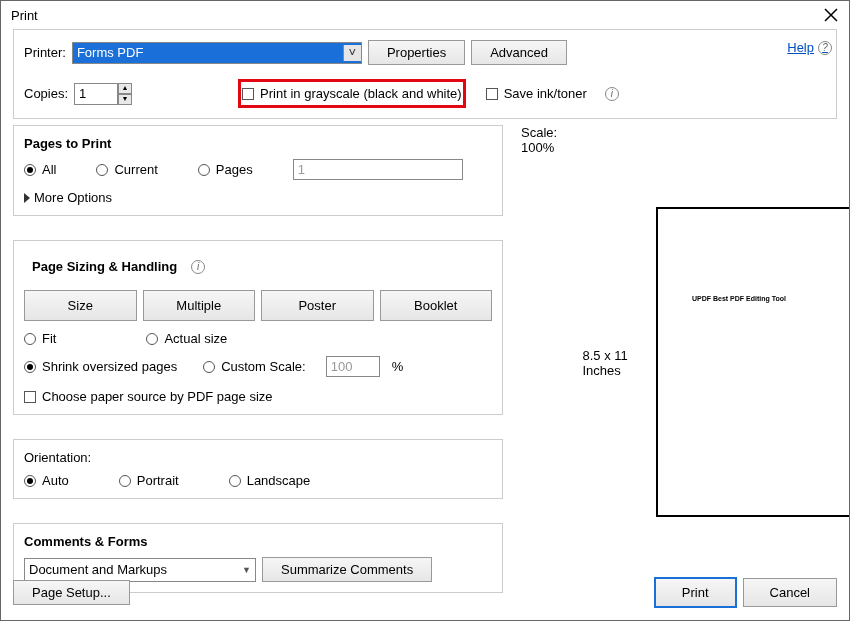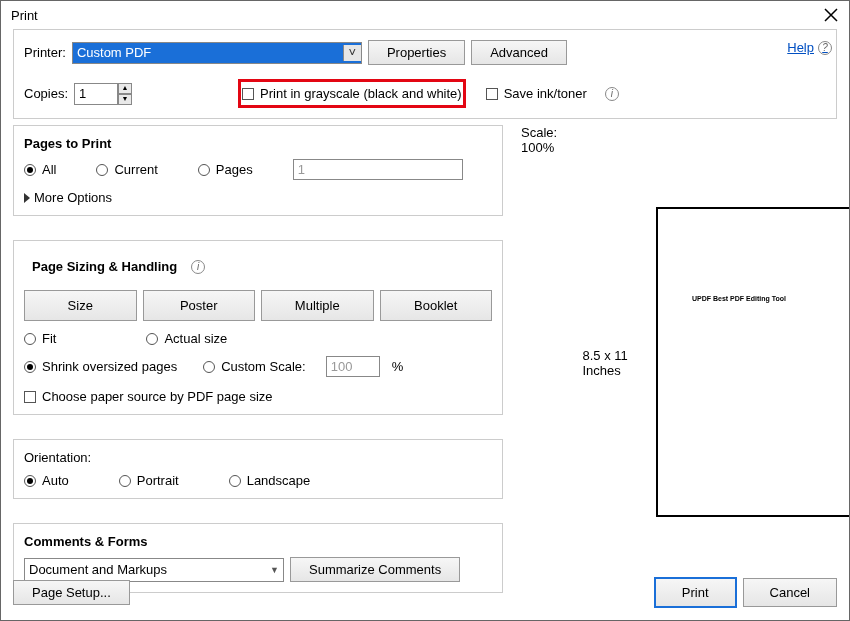--- a/index.html
+++ b/index.html
@@ -35,21 +35,21 @@
   .txtbox{border:1px solid #888;background:#fff;padding:2px 4px;color:#999;}
   .rightcol{flex:1;display:flex;flex-direction:row;align-items:center;}
   .preview{width:240px;height:310px;border:2px solid #000;background:#fff;position:relative;margin-top:6px;}
   .preview-text{position:absolute;top:86px;left:34px;font-size:7px;font-weight:600;}
   .slider-row{display:flex;align-items:center;gap:10px;margin-top:14px;width:310px;}
   .navbtn{width:28px;height:26px;border:1px solid #aaa;background:#eee;display:flex;align-items:center;justify-content:center;cursor:pointer;}
   .slider-track{flex:1;height:2px;background:#ddd;position:relative;}
   .slider-thumb{position:absolute;left:0;top:-7px;width:10px;height:16px;background:#d6d6d6;border:1px solid #aaa;border-radius:3px;}
   .bottombar{position:absolute;bottom:12px;left:12px;right:12px;display:flex;justify-content:space-between;align-items:center;}
   .btn.primary{border:2px solid #1a6fd8;}
-  .select{border:1px solid #888;background:#fff;width:260px;height:24px;display:flex;align-items:center;justify-content:space-between;padding:0 4px;}
+  .select{border:1px solid #888;background:#fff;width:232px;height:24px;display:flex;align-items:center;justify-content:space-between;padding:0 4px;}
   .select .arr{font-size:9px;color:#555;}
 </style>
 </head>
 <body>
 
 <div class="titlebar">
   <span>Print</span>
   <svg class="close" viewBox="0 0 16 16">
       <path d="M2 2 L14 14 M14 2 L2 14" stroke="#000" stroke-width="1.5"></path>
     </svg>
@@ -58,21 +58,21 @@
 <div class="content">
   <div class="toprow">
     <a class="help">
       <span>Help</span>
       <span class="info-icon">?</span>
     </a>
 
     <div class="row">
       <span>Printer:</span>
       <div class="printer-select">
-        <span>Custom PDF</span>
+        <span>Forms PDF</span>
         <span class="chev">˅</span>
       </div>
       <button class="btn">Properties</button>
       <button class="btn">Advanced</button>
     </div>
 
     <div class="row" style="margin-top:14px;">
       <span>Copies:</span>
       <div class="copies-spin">
         <input value="1" style="">
@@ -121,22 +121,22 @@
         </div>
       </div>
 
       <div class="panel">
         <div class="row" style="gap:6px;margin-bottom:8px;">
           <h4 style="margin:8px;">Page Sizing &amp; Handling</h4>
           <span class="info-icon">i</span>
         </div>
         <div class="size-btns">
           <button class="btn">Size</button>
+          <button class="btn">Multiple</button>
           <button class="btn">Poster</button>
-          <button class="btn">Multiple</button>
           <button class="btn">Booklet</button>
         </div>
         <div class="row" style="gap:90px;margin-bottom:10px;">
           <div class="radio-row">
               <span class="radio"></span>
               <span>Fit</span>
             </div>
           <div class="radio-row">
               <span class="radio"></span>
               <span>Actual size</span>

